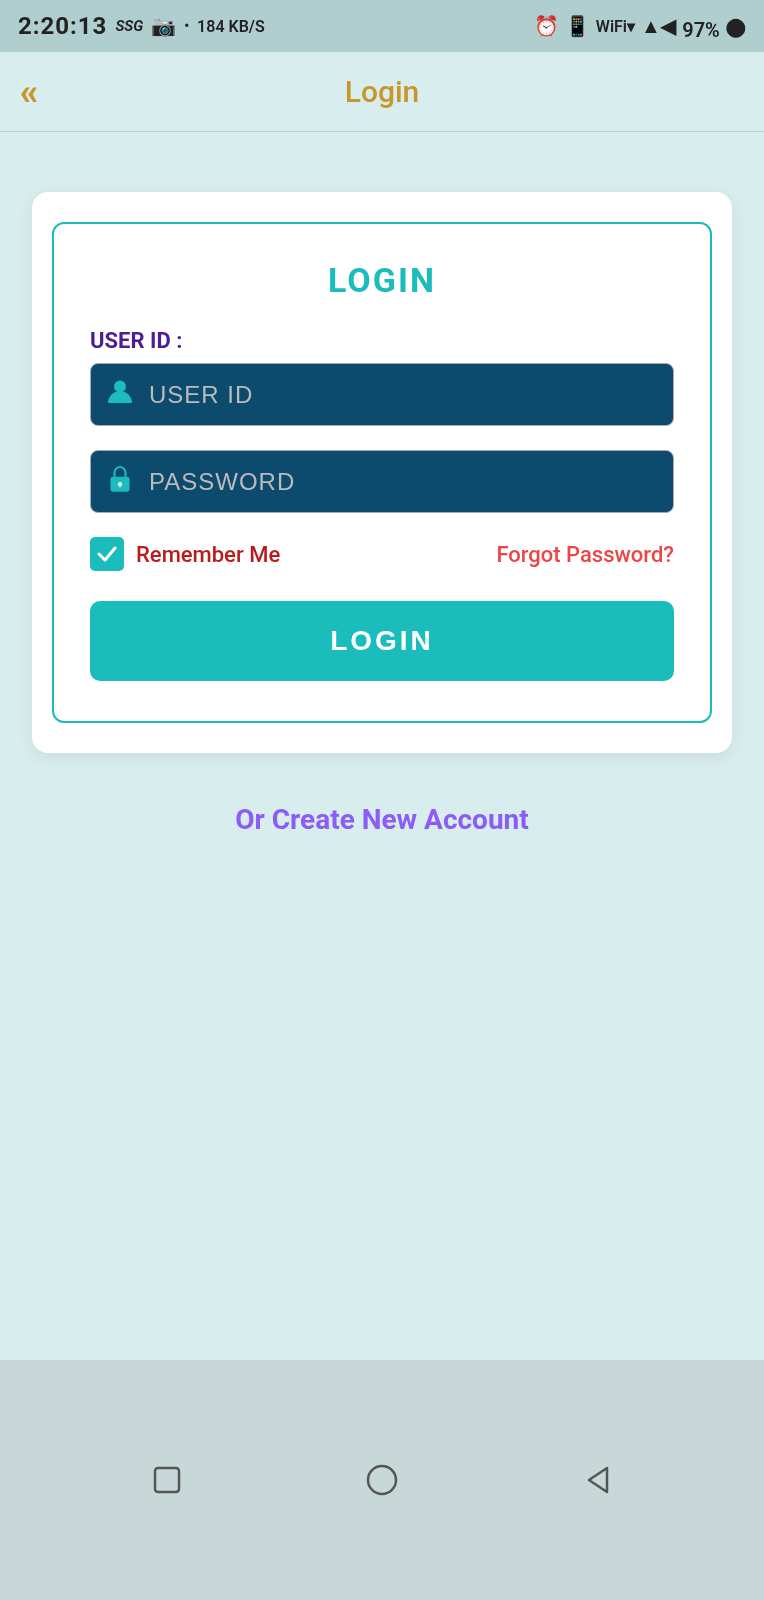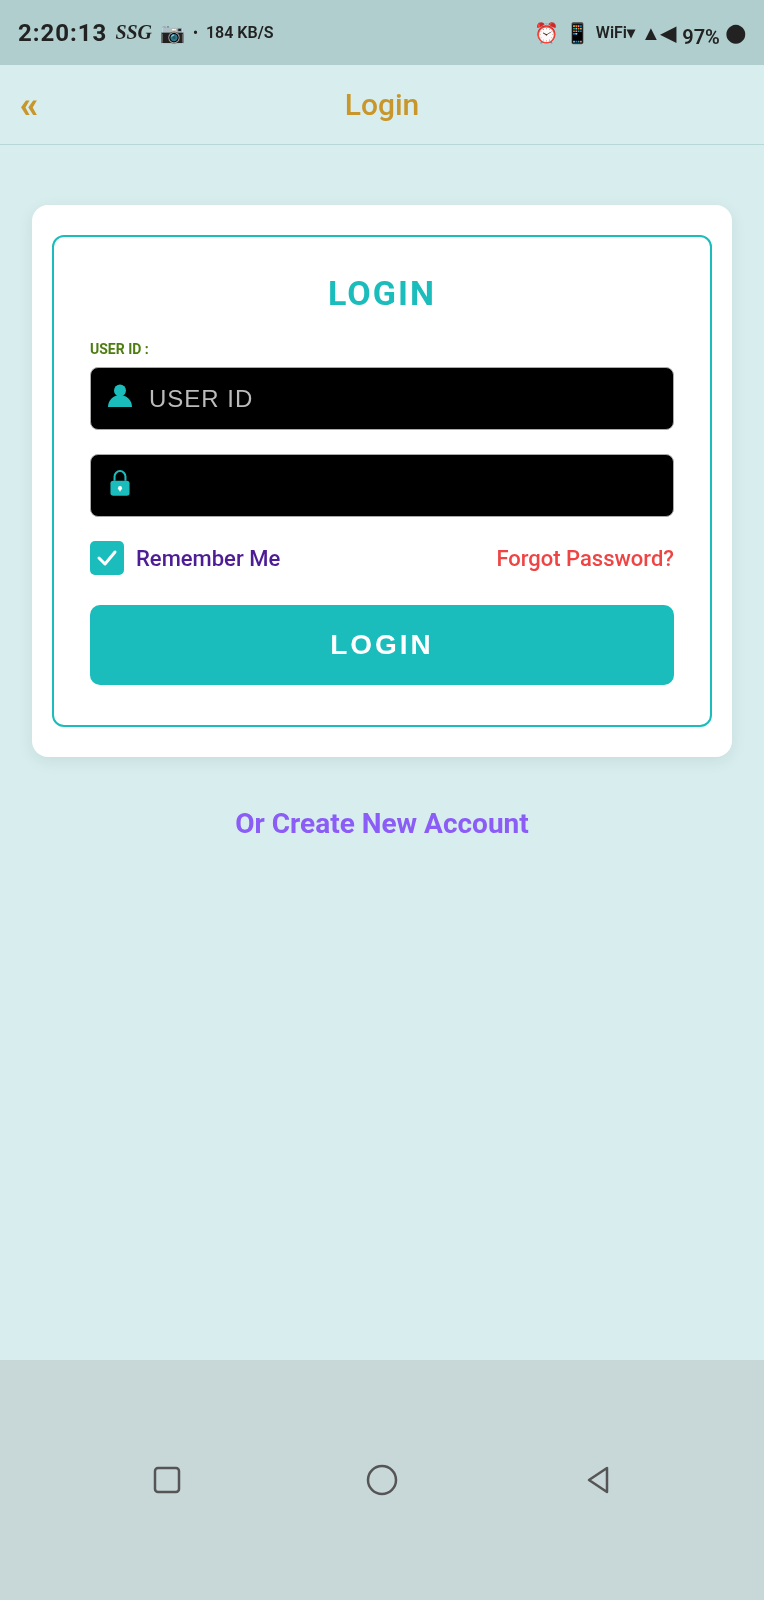--- a/index.html
+++ b/index.html
@@ -10,33 +10,33 @@
       min-height: 1600px;
       font-family: 'Roboto', Arial, sans-serif;
       background-color: #d8eeee;
       display: flex;
       flex-direction: column;
     }
 
     
     .status-bar {
       background-color: #b0cece;
-      height: 65px;
+      height: 52px;
       display: flex;
       align-items: center;
       justify-content: space-between;
       padding: 16px 18px;
       font-size: 22px;
       font-weight: 600;
       color: #222;
     }
     .status-left { display: flex; align-items: center; gap: 8px; }
     .status-right { display: flex; align-items: center; gap: 6px; font-size: 20px; }
     .status-time { font-size: 24px; font-weight: 700; letter-spacing: 1px; }
-    .status-carrier { font-size: 20px; font-style: italic; font-weight: 700; font-family: Liberation Serif, serif; }
+    .status-carrier { font-size: 15px; font-style: italic; font-weight: 700; }
 
     
     .header {
       background-color: #d8eeee;
       height: 80px;
       display: flex;
       align-items: center;
       padding: 0 20px;
       border-bottom: 1px solid #b8d8d8;
       position: relative;
@@ -86,35 +86,35 @@
     .login-card-title {
       text-align: center;
       font-size: 34px;
       font-weight: 700;
       color: #1bbcbc;
       letter-spacing: 2px;
       margin-bottom: 28px;
     }
 
     .field-label {
-      font-size: 14px;
+      font-size: 22px;
       font-weight: 700;
-      color: #4d7c0f;
+      color: #4c1d95;
       margin-bottom: 10px;
       display: block;
     }
 
     .input-wrapper {
       display: flex;
       align-items: center;
       border: 1.5px solid #aaa;
       border-radius: 8px;
       padding: 12px 14px;
       margin-bottom: 24px;
-      background: #000000;
+      background: #0c4a6e;
     }
 
     .input-icon {
       margin-right: 14px;
       flex-shrink: 0;
       color: #1bbcbc;
       font-size: 28px;
     }
 
     .input-wrapper input {
@@ -158,21 +158,21 @@
       flex-shrink: 0;
     }
 
     .remember-checkbox svg {
       width: 22px;
       height: 22px;
     }
 
     .remember-label {
       font-size: 22px;
-      color: #4c1d95;
+      color: #b91c1c;
       font-weight: 500;
     }
 
     .forgot-link {
       font-size: 22px;
       color: #ef4444;
       font-weight: 500;
       cursor: pointer;
       text-decoration: none;
     }
@@ -305,20 +305,21 @@
       
       <div class="input-wrapper">
         <span class="input-icon">
           <svg class="lock-icon-svg" viewBox="0 0 40 44" fill="none" xmlns="http://www.w3.org/2000/svg">
             <rect x="6" y="20" width="28" height="22" rx="4" fill="#1bbcbc"></rect>
             <path d="M12 20v-6a8 8 0 0116 0v6" stroke="#1bbcbc" stroke-width="3" fill="none"></path>
             <circle cx="20" cy="31" r="3" fill="white"></circle>
             <rect x="19" y="31" width="2" height="5" rx="1" fill="white"></rect>
           </svg>
         </span>
+        <input type="password" placeholder="PASSWORD" style="">
       </div>
 
       
       <div class="row-remember">
         <div class="remember-left">
           <div class="remember-checkbox">
             <svg viewBox="0 0 22 22" fill="none" xmlns="http://www.w3.org/2000/svg">
               <polyline points="3,11 9,17 19,5" stroke="white" stroke-width="3" stroke-linecap="round" stroke-linejoin="round"></polyline>
             </svg>
           </div>

